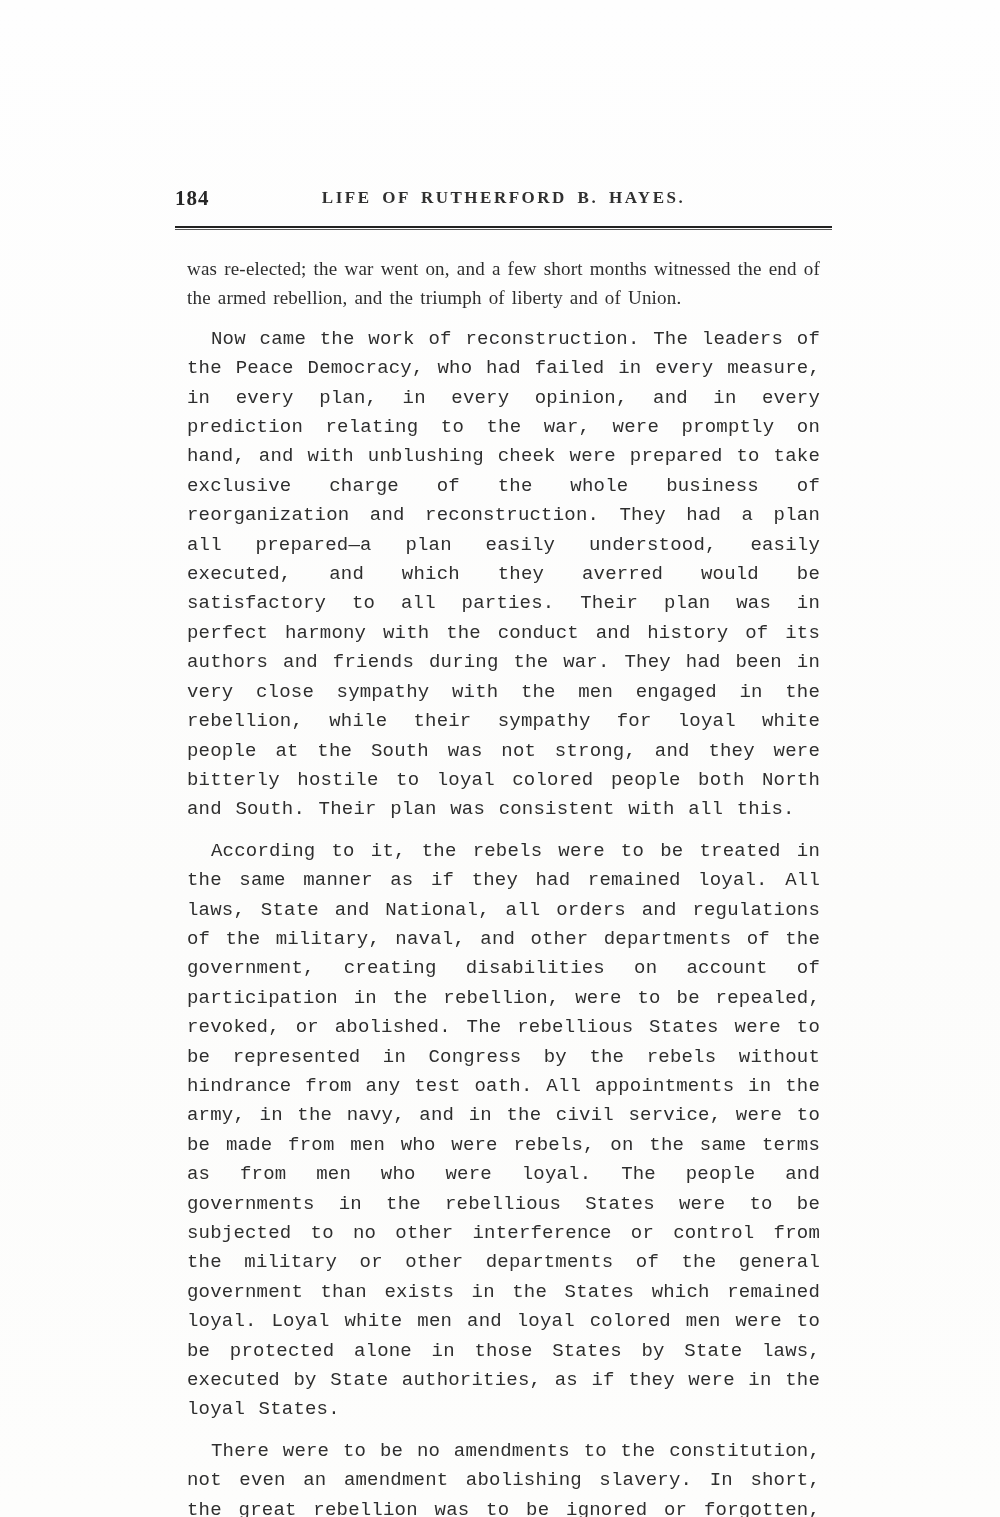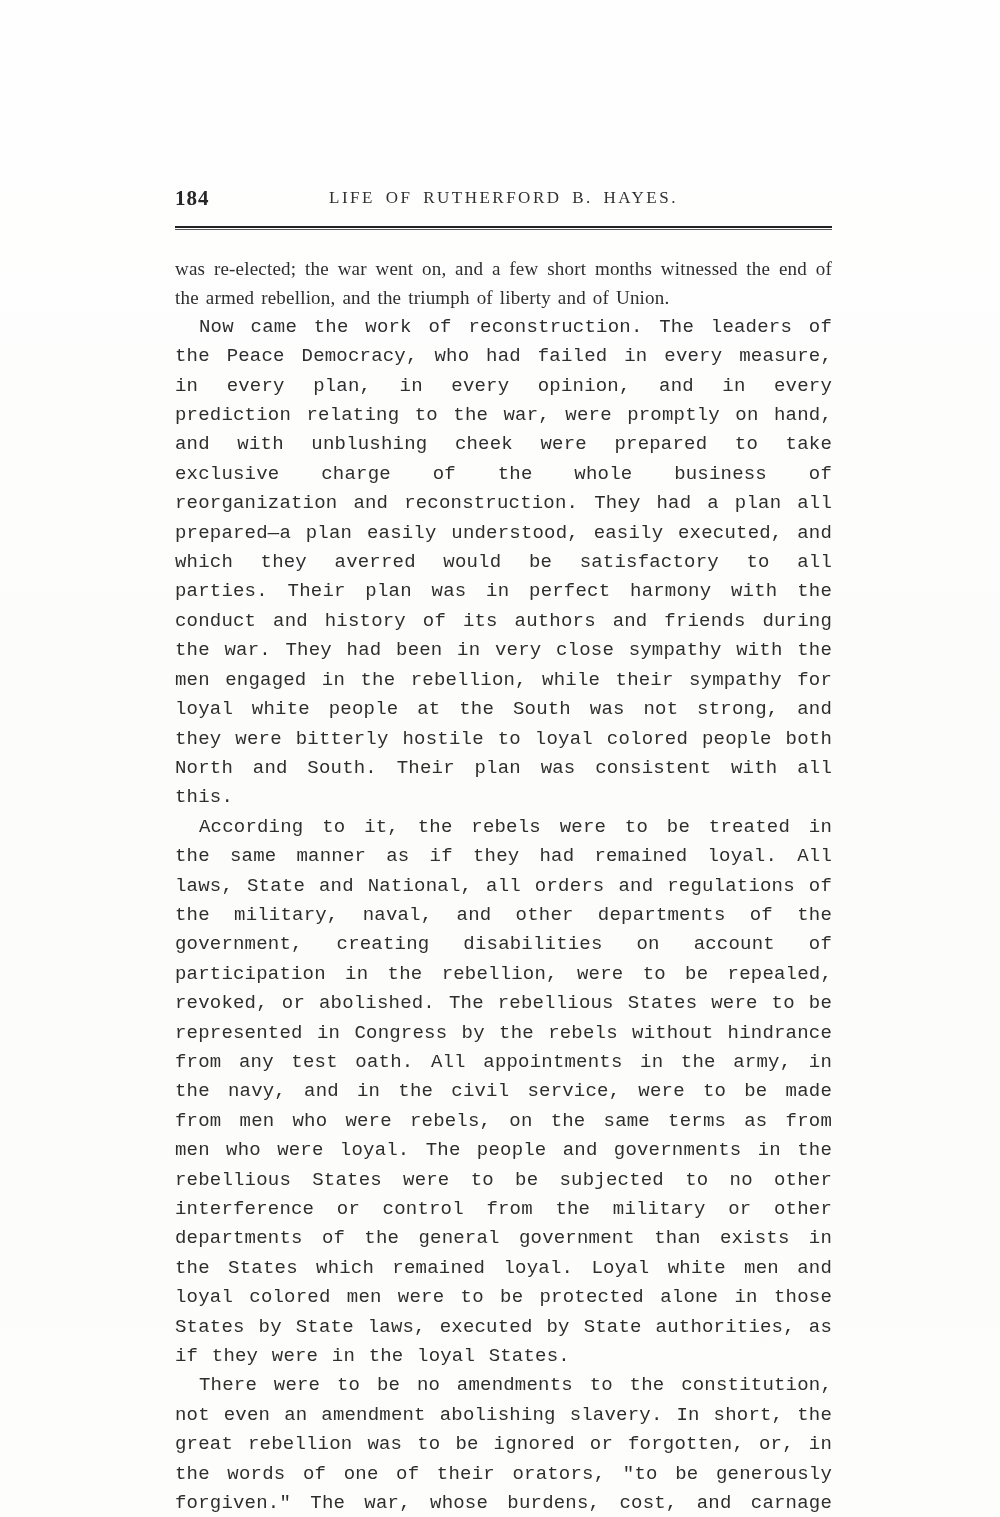--- a/index.html
+++ b/index.html
@@ -37,21 +37,21 @@
     letter-spacing: 1px;
     color: #262626;
   }
   .running-title {
     position: absolute;
     left: 0;
     right: 0;
     top: 2px;
     text-align: center;
     font-size: 17px;
-    font-weight: normal;
+    font-weight: bold;
     letter-spacing: 2.5px;
     word-spacing: 4px;
     color: #303030;
   }
   .header-rule {
     margin-top: 14px;
     border-top: 2px solid #222222;
     border-bottom: 1px solid #555555;
     height: 1px;
     width: 100%;
@@ -59,21 +59,21 @@
   .body-text {
     margin-top: 24px;
     font-size: 19px;
     line-height: 29.4px;
     text-align: justify;
     letter-spacing: 0.2px;
     word-spacing: 2px;
     color: #2e2e2e;
   }
   .para {
-    margin: 0;
+    margin: 12px;
     padding: 0;
   }
   .para.indent {
     text-indent: 24px;
     font-family: Liberation Mono, monospace;
   }
 </style>
 </head>
 <body>
 

